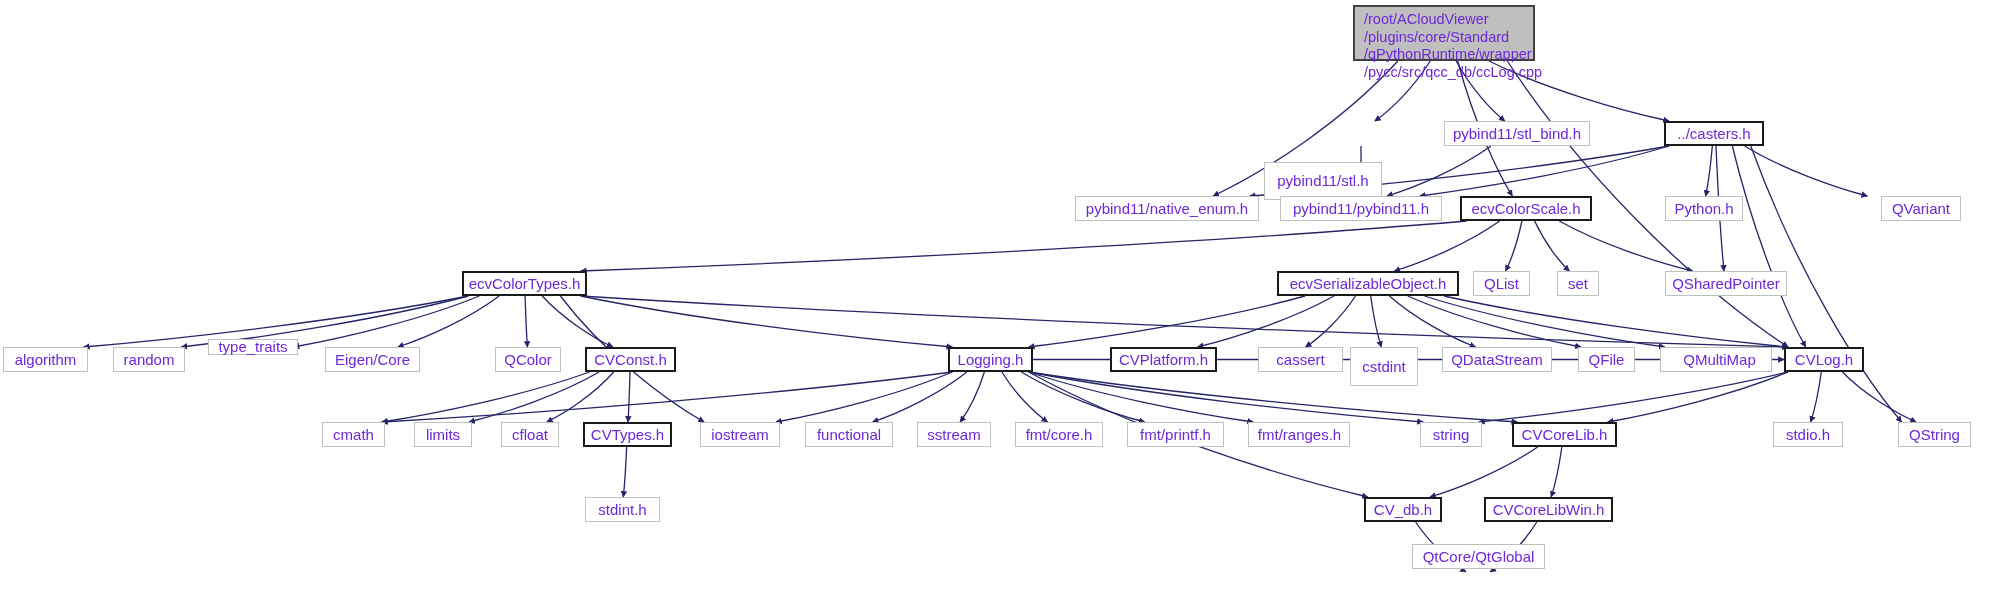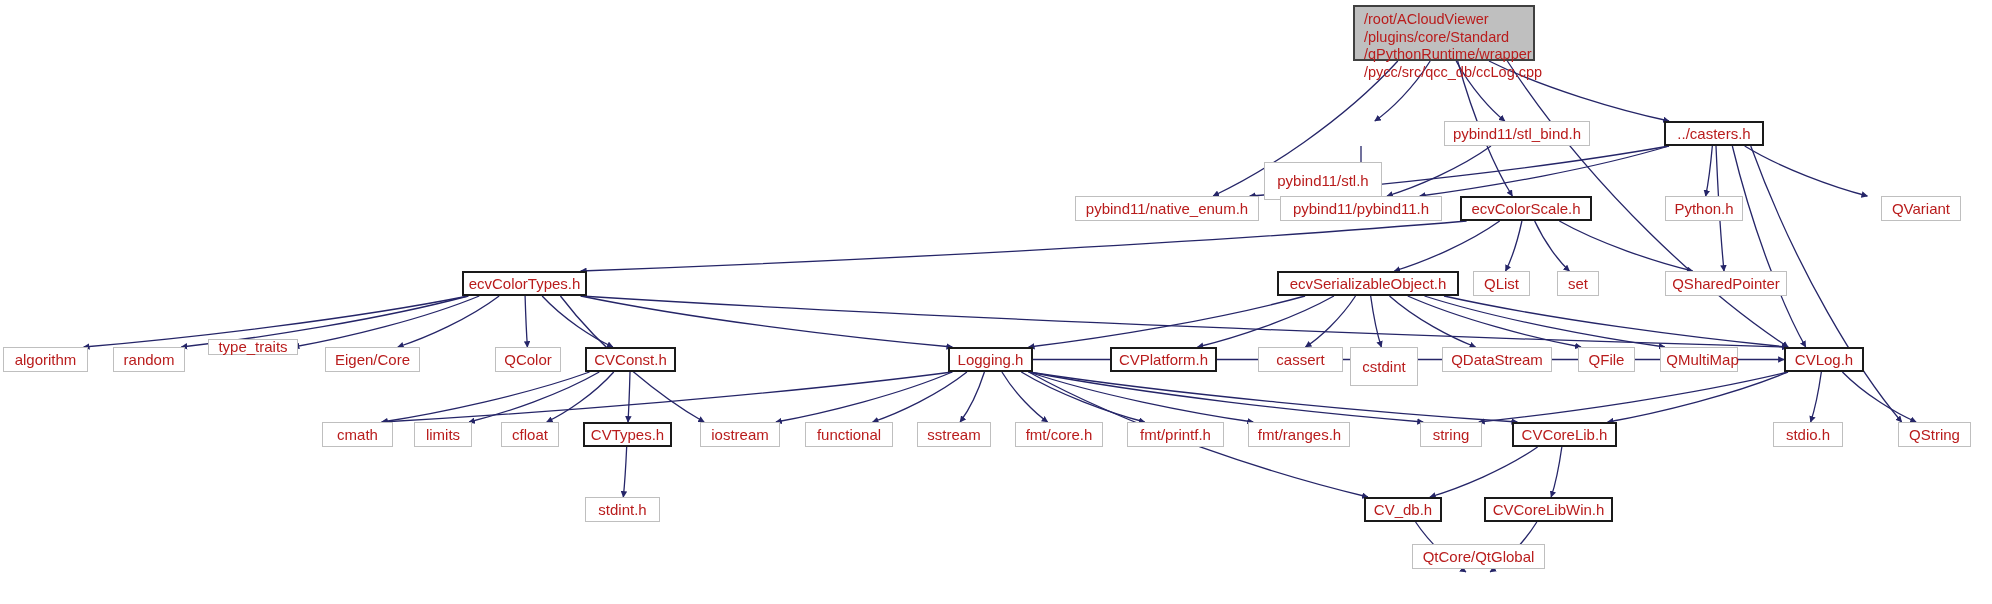--- a/index.html
+++ b/index.html
@@ -21,21 +21,21 @@
     top: 0;
     width: 1992px;
     height: 604px;
     pointer-events: none;
   }
   .node {
     position: absolute;
     box-sizing: border-box;
     background: #ffffff;
     border: 1px solid #bfbfbf;
-    color: #b91c1c;
+    color: #6d28d9;
     font-size: 15px;
     line-height: 1.05;
     display: flex;
     align-items: center;
     justify-content: center;
     white-space: nowrap;
     z-index: 5;
     padding: 0 6px;
   }
   .node.strong {
@@ -147,23 +147,23 @@
     <div class="node" style="left: 208px; top: 333px; width: 90px; height: 16px; margin-top: 6px;">type_traits</div>
     <div class="node" style="left: 325px; top: 347px; width: 95px; height: 25px;">Eigen/Core</div>
     <div class="node" style="left: 495px; top: 347px; width: 66px; height: 25px;">QColor</div>
     <div class="node strong" style="left: 585px; top: 347px; width: 91px; height: 25px;">CVConst.h</div>
     <div class="node strong" style="left: 948px; top: 347px; width: 85px; height: 25px;">Logging.h</div>
     <div class="node strong" style="left: 1110px; top: 347px; width: 107px; height: 25px;">CVPlatform.h</div>
     <div class="node" style="left: 1258px; top: 347px; width: 85px; height: 25px;">cassert</div>
     <div class="node" style="left: 1350px; top: 347px; width: 68px; height: 39px;">cstdint</div>
     <div class="node" style="left: 1442px; top: 347px; width: 110px; height: 25px;">QDataStream</div>
     <div class="node" style="left: 1578px; top: 347px; width: 57px; height: 25px;">QFile</div>
-    <div class="node" style="left: 1660px; top: 347px; width: 78px; height: 25px; padding-left: 13px;">QMultiMap</div>
+    <div class="node" style="left: 1660px; top: 347px; width: 112px; height: 25px; padding-left: 13px;">QMultiMap</div>
     <div class="node strong" style="left: 1784px; top: 347px; width: 80px; height: 25px;">CVLog.h</div>
-    <div class="node" style="left: 322px; top: 422px; width: 71px; height: 25px;">cmath</div>
+    <div class="node" style="left: 322px; top: 422px; width: 63px; height: 25px;">cmath</div>
     <div class="node" style="left: 414px; top: 422px; width: 58px; height: 25px;">limits</div>
     <div class="node" style="left: 501px; top: 422px; width: 58px; height: 25px;">cfloat</div>
     <div class="node strong" style="left: 583px; top: 422px; width: 89px; height: 25px;">CVTypes.h</div>
     <div class="node" style="left: 700px; top: 422px; width: 80px; height: 25px;">iostream</div>
     <div class="node" style="left: 805px; top: 422px; width: 88px; height: 25px;">functional</div>
     <div class="node" style="left: 917px; top: 422px; width: 74px; height: 25px;">sstream</div>
     <div class="node" style="left: 1015px; top: 422px; width: 88px; height: 25px;">fmt/core.h</div>
     <div class="node" style="left: 1127px; top: 422px; width: 97px; height: 25px;">fmt/printf.h</div>
     <div class="node" style="left: 1248px; top: 422px; width: 102px; height: 25px; padding-left: 7px;">fmt/ranges.h</div>
     <div class="node" style="left: 1420px; top: 422px; width: 62px; height: 25px;">string</div>

